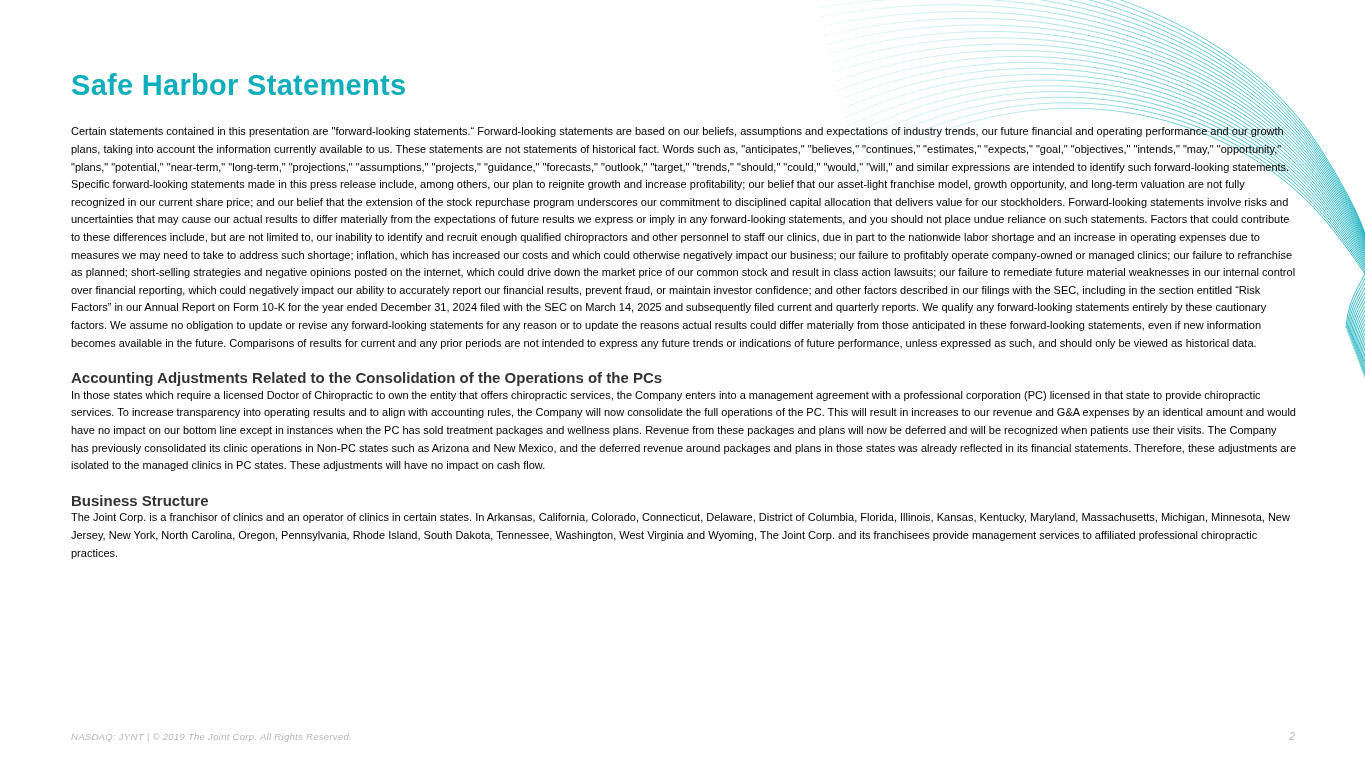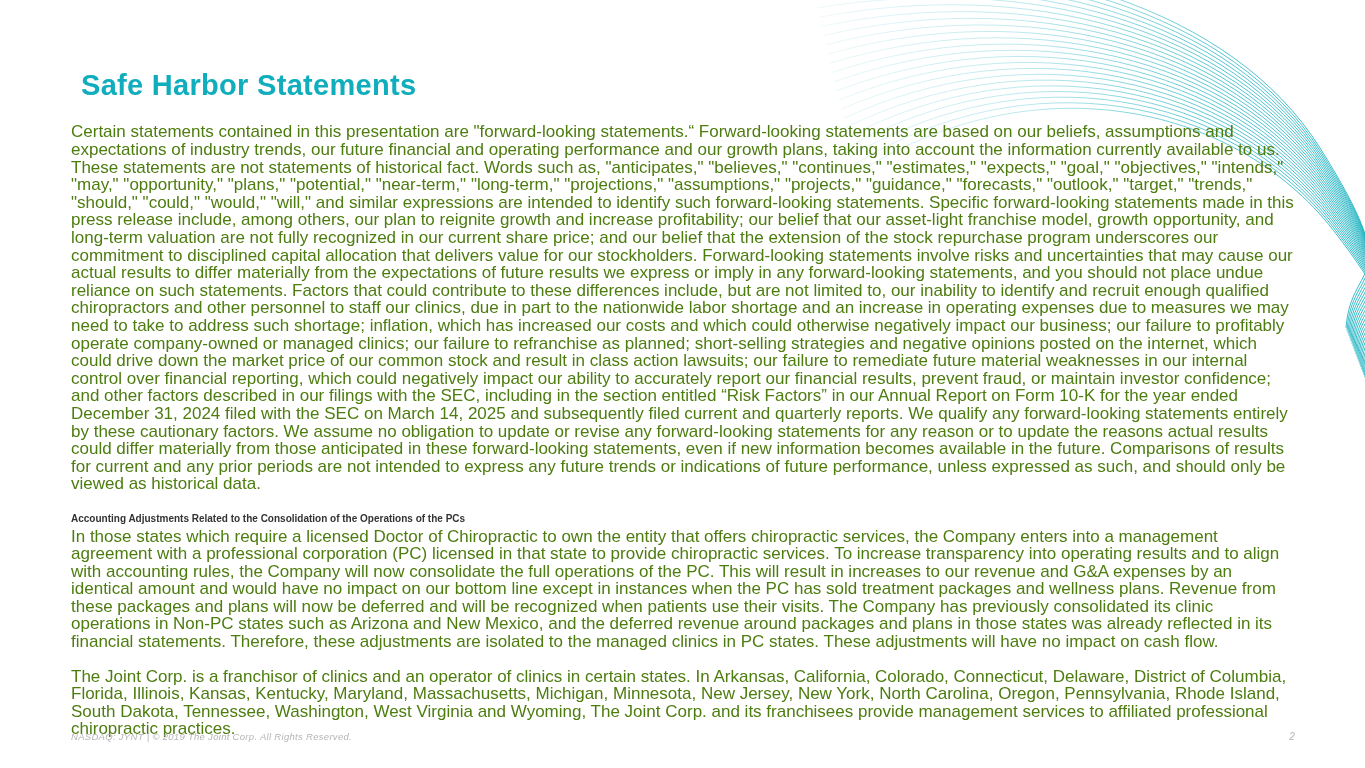--- a/index.html
+++ b/index.html
@@ -17,37 +17,37 @@
   }
   .content{
     position:absolute;left:71px;top:70px;width:1226px;
   }
   .page-title{
     color:#10AEBD;
     font-size:29px;
     font-weight:bold;
     letter-spacing:0.3px;
     line-height:1.05;
-    margin:0 0 0 10px;
+    margin:0 0 0 0;
   }
   .body-text{
-    color:#4d7c0f;
-    font-size:17px;
+    color:#000000;
+    font-size:11px;
     line-height:17.6px;
   }
   .intro{
     margin-top:23px;
   }
   .section{
     margin-top:17px;
   }
   .section-heading{
     font-weight:bold;
     color:#333333;
-    font-size:10px;
+    font-size:15px;
     line-height:17.6px;
   }
   .footer{
     position:absolute;left:0;right:0;bottom:26px;
     font-size:9.5px;
     font-style:italic;
     color:#B5B5B5;
     letter-spacing:0.3px;
   }
   .footer-left{position:absolute;left:71px;bottom:0;}
@@ -99,20 +99,21 @@
     <h1 class="page-title">Safe Harbor Statements</h1>
 
     <div class="body-text intro">Certain statements contained in this presentation are "forward-looking statements.“ Forward-looking statements are based on our beliefs, assumptions and expectations of industry trends, our future financial and operating performance and our growth plans, taking into account the information currently available to us. These statements are not statements of historical fact. Words such as, "anticipates," "believes," "continues," "estimates," "expects," "goal," "objectives," "intends," "may," "opportunity," "plans," "potential," "near-term," "long-term," "projections," "assumptions," "projects," "guidance," "forecasts," "outlook," "target," "trends," "should," "could," "would," "will," and similar expressions are intended to identify such forward-looking statements. Specific forward-looking statements made in this press release include, among others, our plan to reignite growth and increase profitability; our belief that our asset-light franchise model, growth opportunity, and long-term valuation are not fully recognized in our current share price; and our belief that the extension of the stock repurchase program underscores our commitment to disciplined capital allocation that delivers value for our stockholders. Forward-looking statements involve risks and uncertainties that may cause our actual results to differ materially from the expectations of future results we express or imply in any forward-looking statements, and you should not place undue reliance on such statements. Factors that could contribute to these differences include, but are not limited to, our inability to identify and recruit enough qualified chiropractors and other personnel to staff our clinics, due in part to the nationwide labor shortage and an increase in operating expenses due to measures we may need to take to address such shortage; inflation, which has increased our costs and which could otherwise negatively impact our business; our failure to profitably operate company-owned or managed clinics; our failure to refranchise as planned; short-selling strategies and negative opinions posted on the internet, which could drive down the market price of our common stock and result in class action lawsuits; our failure to remediate future material weaknesses in our internal control over financial reporting, which could negatively impact our ability to accurately report our financial results, prevent fraud, or maintain investor confidence; and other factors described in our filings with the SEC, including in the section entitled “Risk Factors” in our Annual Report on Form 10-K for the year ended December 31, 2024 filed with the SEC on March 14, 2025 and subsequently filed current and quarterly reports. We qualify any forward-looking statements entirely by these cautionary factors. We assume no obligation to update or revise any forward-looking statements for any reason or to update the reasons actual results could differ materially from those anticipated in these forward-looking statements, even if new information becomes available in the future. Comparisons of results for current and any prior periods are not intended to express any future trends or indications of future performance, unless expressed as such, and should only be viewed as historical data.</div>
 
     <div class="section">
       <div class="section-heading">Accounting Adjustments Related to the Consolidation of the Operations of the PCs</div>
       <div class="body-text">In those states which require a licensed Doctor of Chiropractic to own the entity that offers chiropractic services, the Company enters into a management agreement with a professional corporation (PC) licensed in that state to provide chiropractic services. To increase transparency into operating results and to align with accounting rules, the Company will now consolidate the full operations of the PC.  This will result in increases to our revenue and G&amp;A expenses by an identical amount and would have no impact on our bottom line except in instances when the PC has sold treatment packages and wellness plans. Revenue from these packages and plans will now be deferred and will be recognized when patients use their visits. The Company has previously consolidated its clinic operations in Non-PC states such as Arizona and New Mexico, and the deferred revenue around packages and plans in those states was already reflected in its financial statements. Therefore, these adjustments are isolated to the managed clinics in PC states. These adjustments will have no impact on cash flow.</div>
     </div>
 
     <div class="section">
+      <div class="section-heading">Business Structure</div>
       <div class="body-text">The Joint Corp. is a franchisor of clinics and an operator of clinics in certain states. In Arkansas, California, Colorado, Connecticut, Delaware, District of Columbia, Florida, Illinois, Kansas, Kentucky, Maryland, Massachusetts, Michigan, Minnesota, New Jersey, New York, North Carolina, Oregon, Pennsylvania, Rhode Island, South Dakota, Tennessee, Washington, West Virginia and Wyoming, The Joint Corp. and its franchisees provide management services to affiliated professional chiropractic practices.</div>
     </div>
   </div>
 
   <div class="footer">
     <span class="footer-left">NASDAQ: JYNT   |   © 2019 The Joint Corp. All Rights Reserved.</span>
     <span class="footer-page">2</span>
   </div>
 
 </div>

